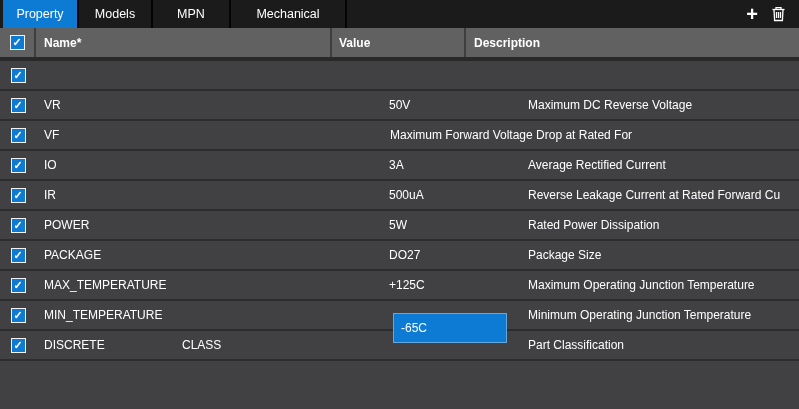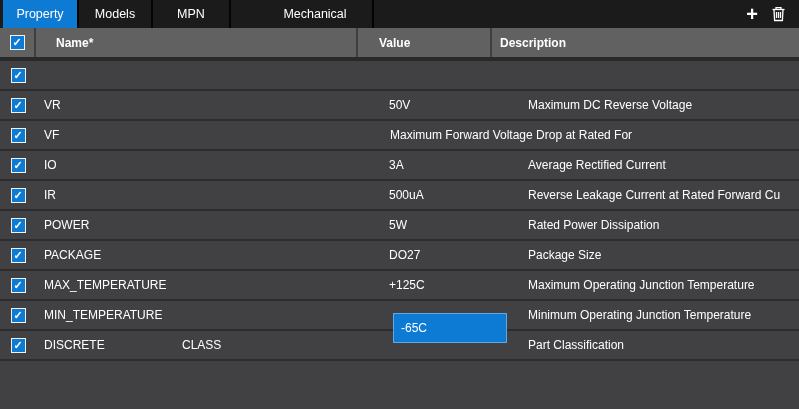--- a/index.html
+++ b/index.html
@@ -29,22 +29,22 @@
   }
   .plus-glyph{font-size:20px;font-weight:600;line-height:26px;}
   .tabbar-pad{width:8px;flex:0 0 8px;}
   
   .thead{
     height:29px;flex:0 0 29px;background:#616161;
     display:flex;align-items:stretch;font-weight:bold;font-size:12px;
   }
   .h-cell{display:flex;align-items:center;box-sizing:border-box;}
   .h-cb{width:36px;justify-content:center;border-right:2px solid #3e3e3e;}
-  .h-name{width:322px;padding-left:20px;border-right:2px solid #3e3e3e;}
-  .h-value{width:134px;padding-left:21px;border-right:2px solid #3e3e3e;}
+  .h-name{width:296px;padding-left:8px;border-right:2px solid #3e3e3e;}
+  .h-value{width:134px;padding-left:7px;border-right:2px solid #3e3e3e;}
   .h-desc{flex:1;padding-left:8px;}
   .head-gap{height:4px;flex:0 0 4px;background:#292929;}
   
   .rows{display:flex;flex-direction:column;}
   .row{
     height:28px;flex:0 0 28px;background:#414144;
     border-bottom:2px solid #2d2d2f;
     display:flex;align-items:stretch;font-size:12px;
   }
   .cell{display:flex;align-items:center;box-sizing:border-box;white-space:nowrap;overflow:hidden;}
@@ -81,21 +81,21 @@
         </div>
         <div class="tab-sep"></div>
         <div class="tab" style="width: 72px;">
           <span>Models</span>
         </div>
         <div class="tab-sep"></div>
         <div class="tab" style="width: 76px;">
           <span>MPN</span>
         </div>
         <div class="tab-sep"></div>
-        <div class="tab" style="width: 114px; padding-left: 27px;">
+        <div class="tab" style="width: 114px;">
           <span>Mechanical</span>
         </div>
         <div class="tab-sep"></div>
       </div>
     <div class="tab-spacer"></div>
     <div class="icon-btn">
       <span class="plus-glyph">+</span>
     </div>
     <div class="icon-btn">
       <span style="display:flex;">

